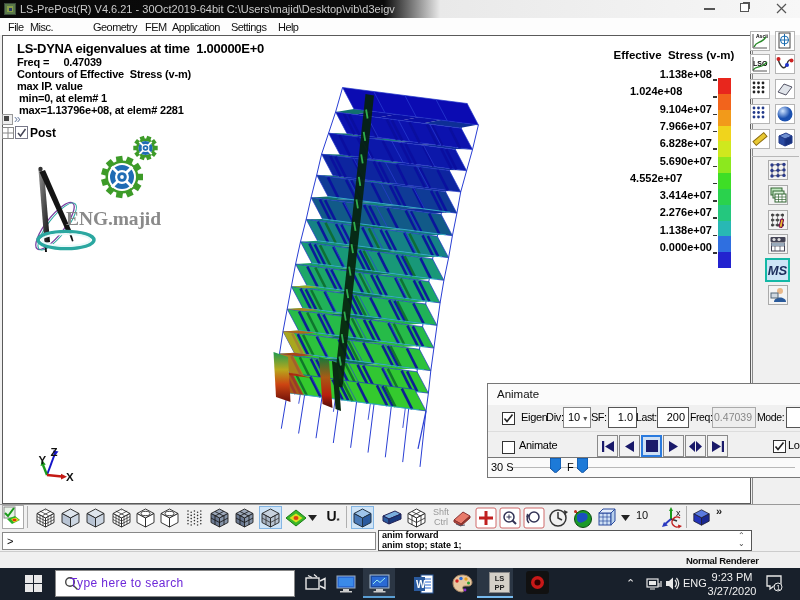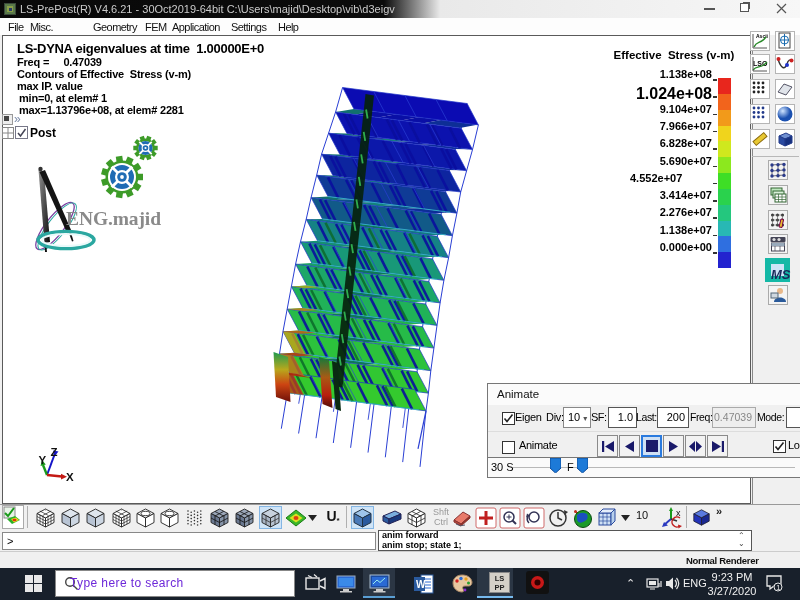--- a/index.html
+++ b/index.html
@@ -450,21 +450,21 @@
 <div style="position:absolute;left:718px;top:141.3px;width:13px;height:16.4px;background:#cfe81e"></div>
 <div style="position:absolute;left:718px;top:157.2px;width:13px;height:16.4px;background:#8ce81e"></div>
 <div style="position:absolute;left:718px;top:173.0px;width:13px;height:16.4px;background:#3ede26"></div>
 <div style="position:absolute;left:718px;top:188.8px;width:13px;height:16.4px;background:#2ad24d"></div>
 <div style="position:absolute;left:718px;top:204.6px;width:13px;height:16.4px;background:#24c77e"></div>
 <div style="position:absolute;left:718px;top:220.5px;width:13px;height:16.4px;background:#28b8b4"></div>
 <div style="position:absolute;left:718px;top:236.3px;width:13px;height:16.4px;background:#2f6fe0"></div>
 <div style="position:absolute;left:718px;top:252.1px;width:13px;height:16.4px;background:#2323cf"></div>
 <div style="position:absolute;left:630px;top:68.0px;width:82px;text-align:right;font-weight:bold;font-size:11px">1.138e+08</div>
 <div style="position:absolute;left:713px;top:79.0px;width:4px;height:1.5px;background:#333"></div>
-<div style="position:absolute;left:630px;top:85.3px;width:82px;text-align:right;font-weight:bold;font-size:16px">1.024e+08</div>
+<div style="position:absolute;left:630px;top:85.3px;width:82px;font-weight:bold;font-size:11px">1.024e+08</div>
 <div style="position:absolute;left:713px;top:96.3px;width:4px;height:1.5px;background:#333"></div>
 <div style="position:absolute;left:630px;top:102.6px;width:82px;text-align:right;font-weight:bold;font-size:11px">9.104e+07</div>
 <div style="position:absolute;left:713px;top:113.6px;width:4px;height:1.5px;background:#333"></div>
 <div style="position:absolute;left:630px;top:119.9px;width:82px;text-align:right;font-weight:bold;font-size:11px">7.966e+07</div>
 <div style="position:absolute;left:713px;top:130.9px;width:4px;height:1.5px;background:#333"></div>
 <div style="position:absolute;left:630px;top:137.2px;width:82px;text-align:right;font-weight:bold;font-size:11px">6.828e+07</div>
 <div style="position:absolute;left:713px;top:148.2px;width:4px;height:1.5px;background:#333"></div>
 <div style="position:absolute;left:630px;top:154.5px;width:82px;text-align:right;font-weight:bold;font-size:11px">5.690e+07</div>
 <div style="position:absolute;left:713px;top:165.5px;width:4px;height:1.5px;background:#333"></div>
 <div style="position:absolute;left:630px;top:171.8px;width:82px;text-align:left;font-weight:bold;font-size:11px">4.552e+07</div>
@@ -578,21 +578,21 @@
       <polygon points="10,16 12,8 14.5,8.5 13,16.5" fill="#e8b830" stroke="#704"></polygon>
     </svg></div>
 <div style="position:absolute;left:768px;top:234px;width:20px;height:20px;background:#f4f4f4;border:1px solid #aaa;box-sizing:border-box;overflow:hidden"><svg width="18" height="18" viewBox="0 0 18 18">
       <rect x="1.5" y="2" width="15" height="5" fill="#445" rx="1"></rect>
       <circle cx="5" cy="4.5" r="1.6" fill="#ddd"></circle>
       <circle cx="10" cy="4.5" r="1.6" fill="#ddd"></circle>
       <rect x="2.5" y="8" width="13" height="8" fill="#fff" stroke="#445"></rect>
       <path d="M2.5,11 H15.5 M6,8 V16 M11,8 V16" stroke="#445" stroke-width="0.7"></path>
       <rect x="2.5" y="8" width="13" height="3" fill="#9ab"></rect>
     </svg></div>
-<div style="position:absolute;left:765px;top:258px;width:25px;height:24px;background:#cde4f7;border:6px solid #14b8a6;box-sizing:border-box;text-align:center;font-weight:bold;font-size:13px;color:#1a2a5a;line-height:22px;font-style:italic">MS</div>
+<div style="position:absolute;left:765px;top:258px;width:25px;height:24px;background:#cde4f7;border:2px solid #14b8a6;box-sizing:border-box;text-align:center;font-weight:bold;font-size:13px;color:#1a2a5a;line-height:22px;font-style:italic">MS</div>
 <div style="position:absolute;left:768px;top:285px;width:20px;height:20px;background:#f4f4f4;border:1px solid #aaa;box-sizing:border-box;overflow:hidden"><svg width="18" height="18" viewBox="0 0 18 18">
       <circle cx="11" cy="5" r="3" fill="#e8b88a"></circle>
       <path d="M5,16 C5,10 17,10 17,16 Z" fill="#2a5a9a"></path>
       <rect x="2" y="7" width="7" height="5" fill="#d0d8e0" stroke="#567"></rect>
     </svg></div>
 
 <div class="abs" style="left:0;top:504px;width:800px;height:27px;background:#f0f0f0;border-top:1px solid #999;box-sizing:border-box"></div>
 <div style="position:absolute;left:2px;top:505px;width:20px;height:22px;background:#fff;border:1px solid #aaa"><svg width="18" height="20" viewBox="0 0 18 20">
       <rect x="1" y="1" width="11" height="11" fill="#e8f4e8" stroke="#888"></rect>
       <path d="M2,7 L5,10 L11,2" stroke="#1a9a1a" stroke-width="2" fill="none"></path>
@@ -826,21 +826,21 @@
  <div class="abs" style="left:3px;top:0px;font-size:9px;font-weight:bold;line-height:9.5px">anim forward<br>anim stop; state 1;</div>
  <div class="abs" style="left:359px;top:1px;font-size:8px;color:#444;line-height:8px">⌃<br>⌄</div>
 </div>
 
 <div style="position:absolute;left:487px;top:383px;width:313px;height:75px;background:#f0f0f0;border:1px solid #777;border-right:none;box-sizing:border-box">
  <div style="position:absolute;left:0;top:0;width:100%;height:21px;background:#fbfbfb;font-size:11.5px;color:#111;padding:4px 0 0 9px;box-sizing:border-box">Animate</div>
  <div style="position:absolute;left:14px;top:27px"><svg width="13" height="13" viewBox="0 0 13 13">
         <rect x="0.5" y="0.5" width="12" height="12" fill="#fff" stroke="#333"></rect>
         <path d="M2.5,6.5 L5,9.5 L10.5,2.5" stroke="#222" stroke-width="1.6" fill="none"></path>
       </svg></div>
- <div style="position:absolute;left:27px;top:27px;font-size:11px;letter-spacing:-0.3px">Eigen</div>
+ <div style="position:absolute;left:33px;top:27px;font-size:11px;letter-spacing:-0.3px">Eigen</div>
  <div style="position:absolute;left:58px;top:27px;font-size:11px;letter-spacing:-0.3px">Div:</div>
  <div style="position:absolute;left:75px;top:23px;width:28px;height:21px;background:#fff;border:1px solid #888;box-sizing:border-box;font-size:11px;padding:3px 0 0 4px">10 <span style="color:#555;font-size:8px">▾</span></div>
  <div style="position:absolute;left:103px;top:27px;font-size:11px;letter-spacing:-0.5px">SF:</div>
  <div style="position:absolute;left:120px;top:23px;width:29px;height:21px;background:#fff;border:1px solid #555;box-sizing:border-box;font-size:11px;text-align:right;padding:3px 3px 0 0">1.0</div>
  <div style="position:absolute;left:148px;top:27px;font-size:10.5px;letter-spacing:-0.4px">Last:</div>
  <div style="position:absolute;left:169px;top:23px;width:32px;height:21px;background:#fff;border:1px solid #555;box-sizing:border-box;font-size:11px;text-align:right;padding:3px 3px 0 0">200</div>
  <div style="position:absolute;left:202px;top:27px;font-size:10.5px;letter-spacing:-0.4px">Freq:</div>
  <div style="position:absolute;left:224px;top:23px;width:44px;height:21px;background:#eee;border:1px solid #aaa;box-sizing:border-box;font-size:10.5px;color:#888;text-align:right;padding:3px 3px 0 0">0.47039</div>
  <div style="position:absolute;left:269px;top:27px;font-size:10.5px;letter-spacing:-0.4px">Mode:</div>
  <div style="position:absolute;left:298px;top:23px;width:15px;height:21px;background:#fff;border:1px solid #555;border-right:none;box-sizing:border-box"></div>

